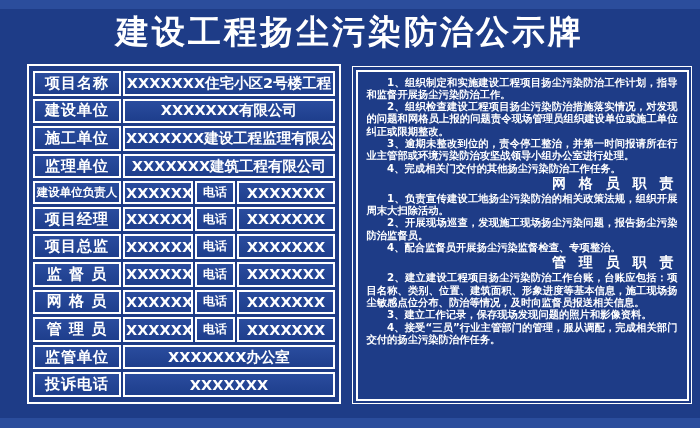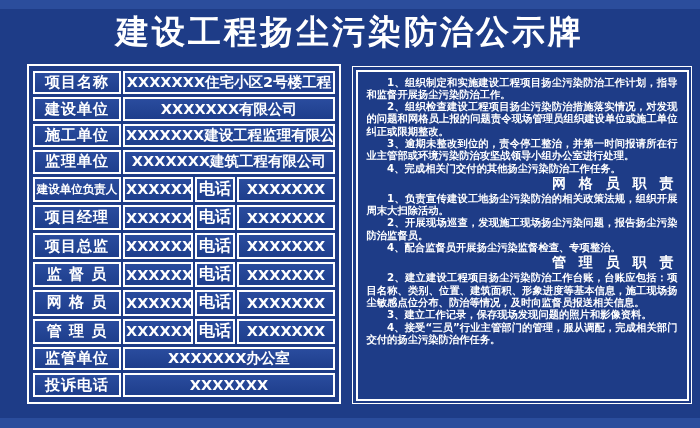--- a/index.html
+++ b/index.html
@@ -43,21 +43,21 @@
   }
   td{
     border:2px solid var(--line);
     background:linear-gradient(180deg,var(--cell1),var(--cell2));
     vertical-align:middle;text-align:center;
     font-weight:bold;color:var(--txt);
     padding:0 1px;overflow:hidden;white-space:nowrap;
   }
   td.lbl{font-size:15px;letter-spacing:1px;}
   td.lbl.long{font-size:11.5px;letter-spacing:0;}
-  td.tel{font-size:16px;letter-spacing:0;}
+  td.tel{font-size:12px;letter-spacing:0;}
   td.val{font-size:14.5px;letter-spacing:0;margin-left:29px;}
 
   
   .panel-outer{
     flex:1;height:338px;margin-top:2px;
     border:1.5px solid var(--line);padding:2.5px;
   }
   .panel-inner{
     height:100%;border:2px solid var(--line);
     padding:4px 9px;overflow:hidden;

